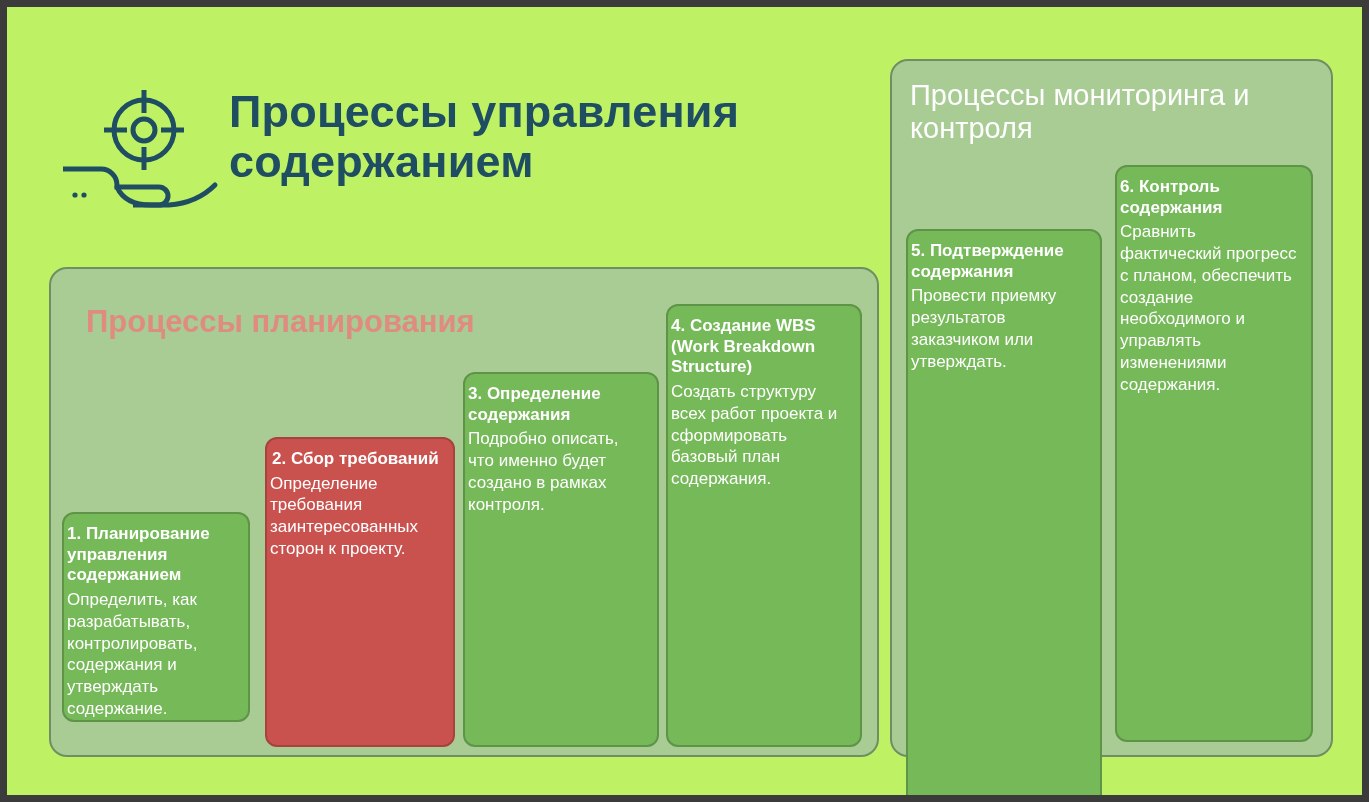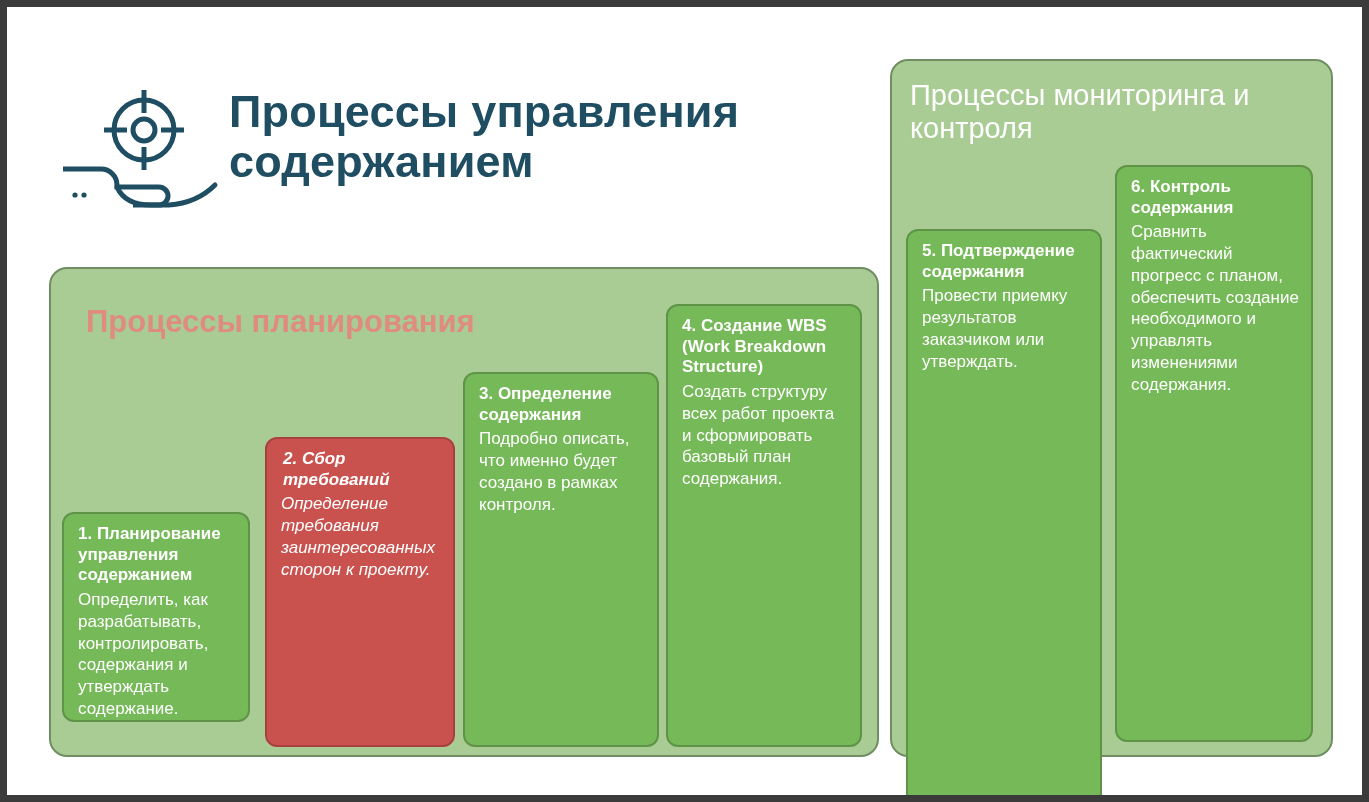--- a/index.html
+++ b/index.html
@@ -7,21 +7,21 @@
     padding: 0;
     background: #2b2b2b;
   }
   body {
     font-family: "Liberation Sans", sans-serif;
   }
   #slide {
     position: relative;
     width: 1369px;
     height: 802px;
-    background: #ffffff;
+    background: #bef264;
     box-sizing: border-box;
     border: 7px solid #3b3b3b;
     overflow: hidden;
   }
 
   
   #title-area {
     position: absolute;
     left: 52px;
     top: 70px;
@@ -83,30 +83,29 @@
     font-weight: normal;
     color: #ffffff;
     line-height: 1.15;
   }
 
   
   .card {
     position: absolute;
     border-radius: 12px;
     box-sizing: border-box;
-    padding: 10px 12px 10px 14px;
+    padding: 10px 12px 10px 3px;
     background: #76b959;
     border: 2px solid #5f9448;
     color: #ffffff;
     overflow: hidden;
   }
   .card.red {
     background: #c9524f;
     border-color: #a8413f;
-    font-style: italic;
   }
   .card .c-title {
     font-size: 17px;
     font-weight: bold;
     line-height: 1.22;
     margin-bottom: 3px;
   }
   .card .c-body {
     font-size: 17px;
     line-height: 1.28;

